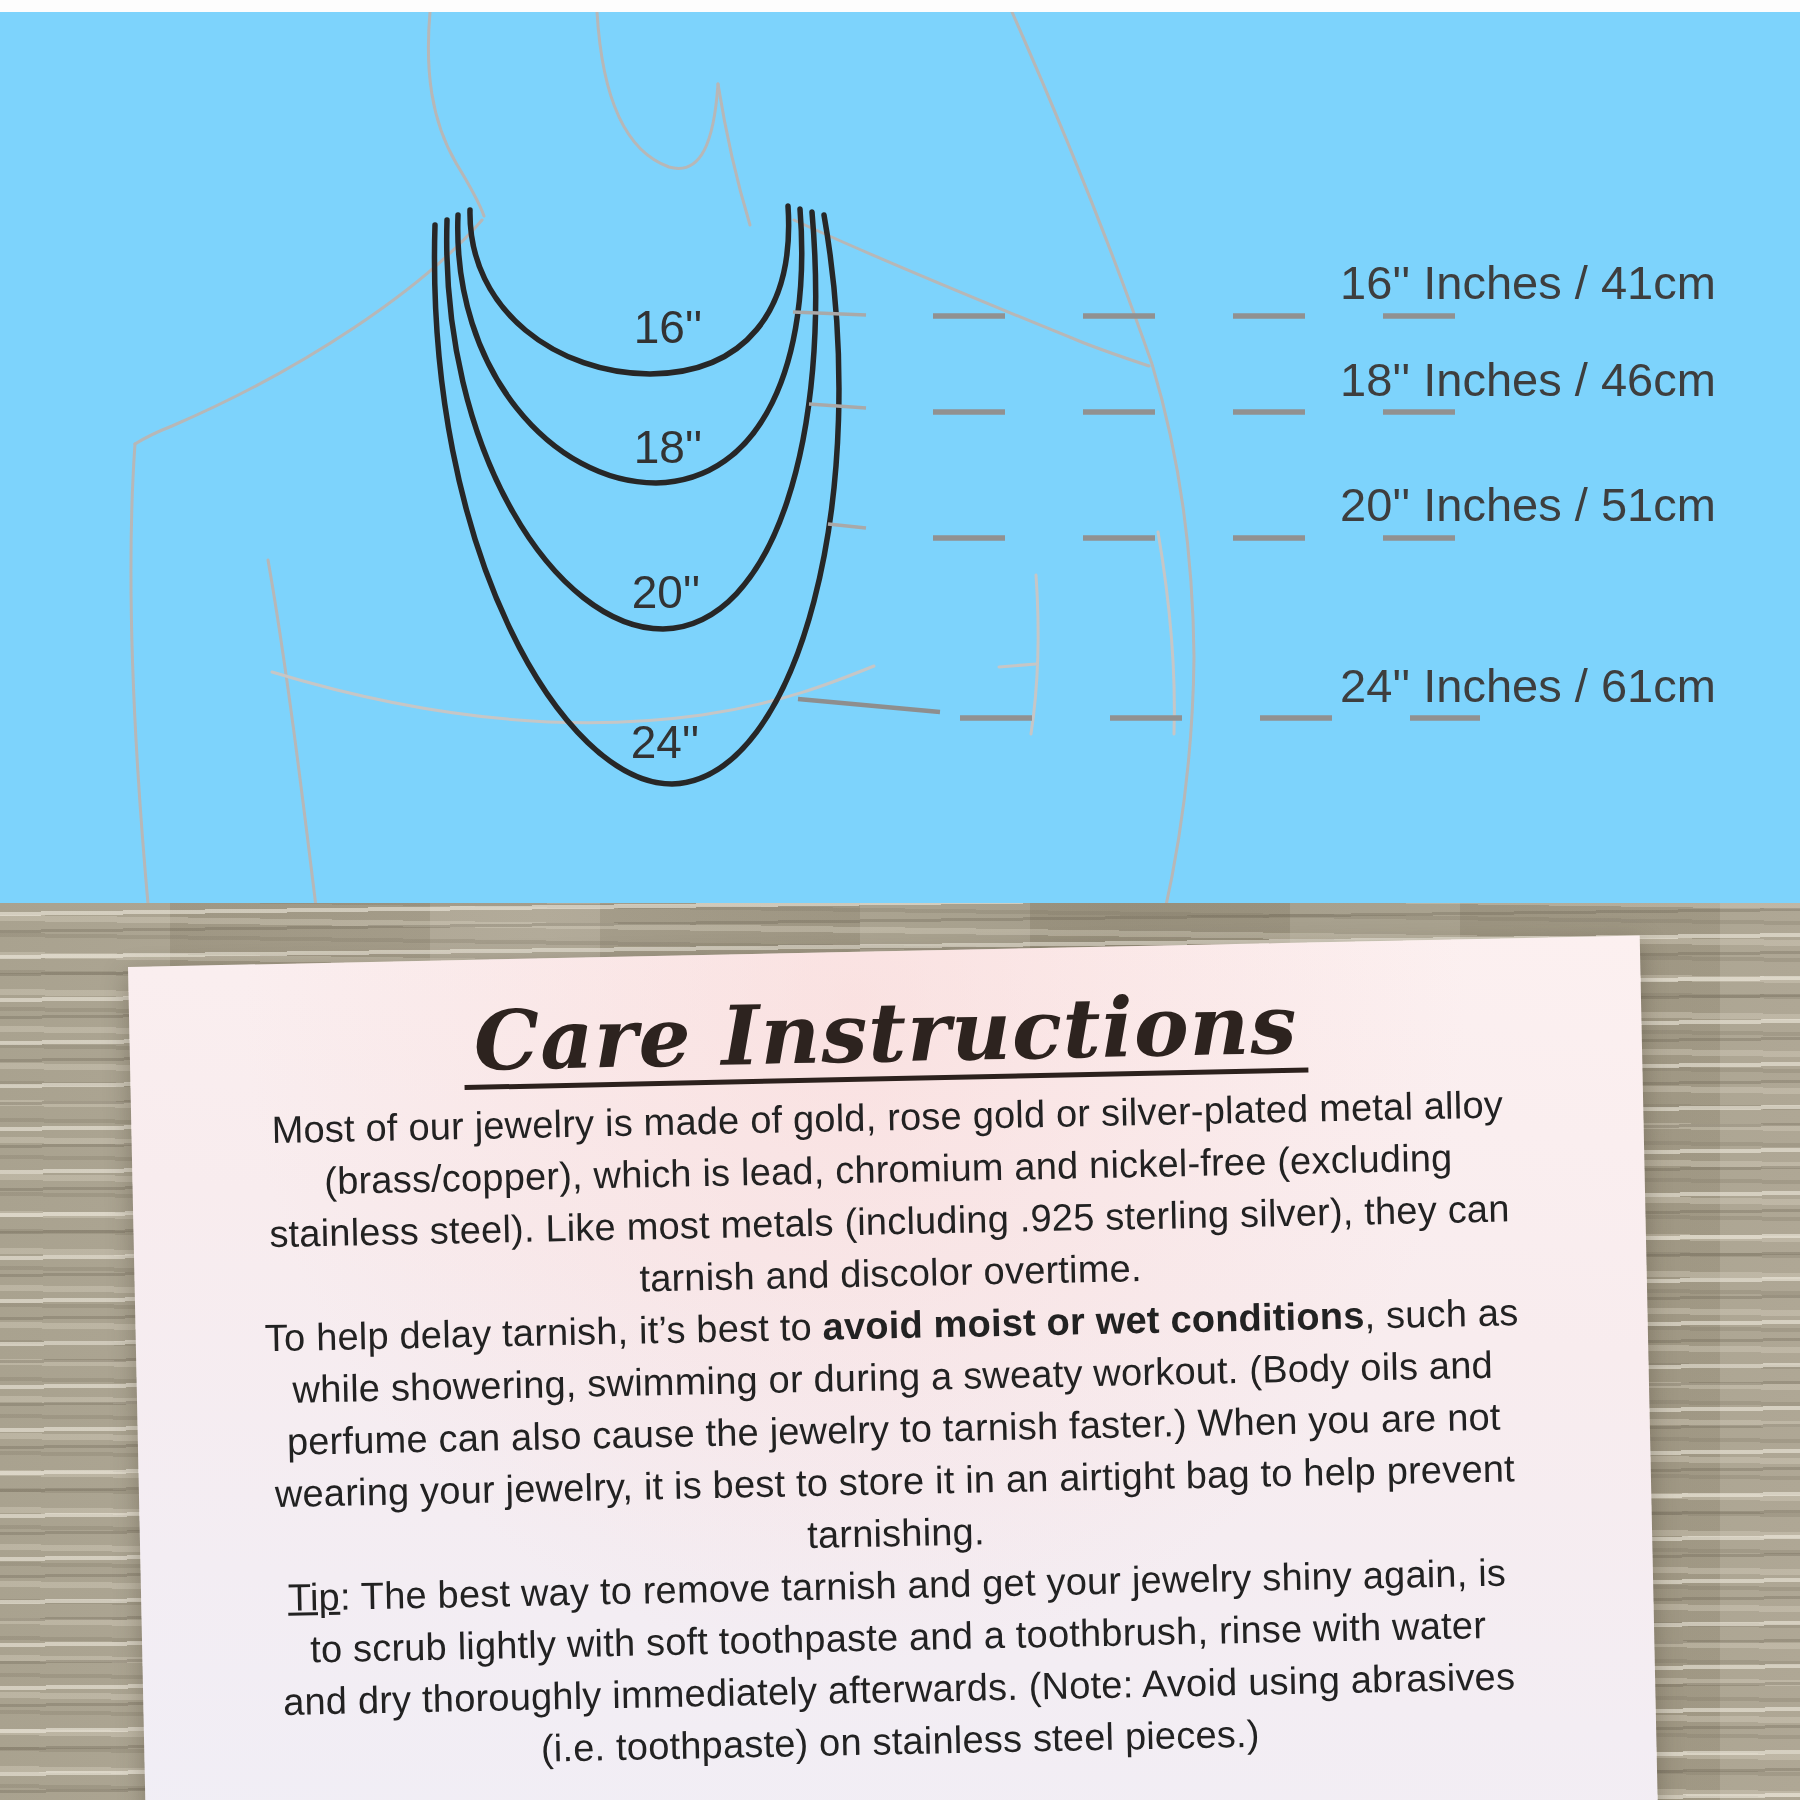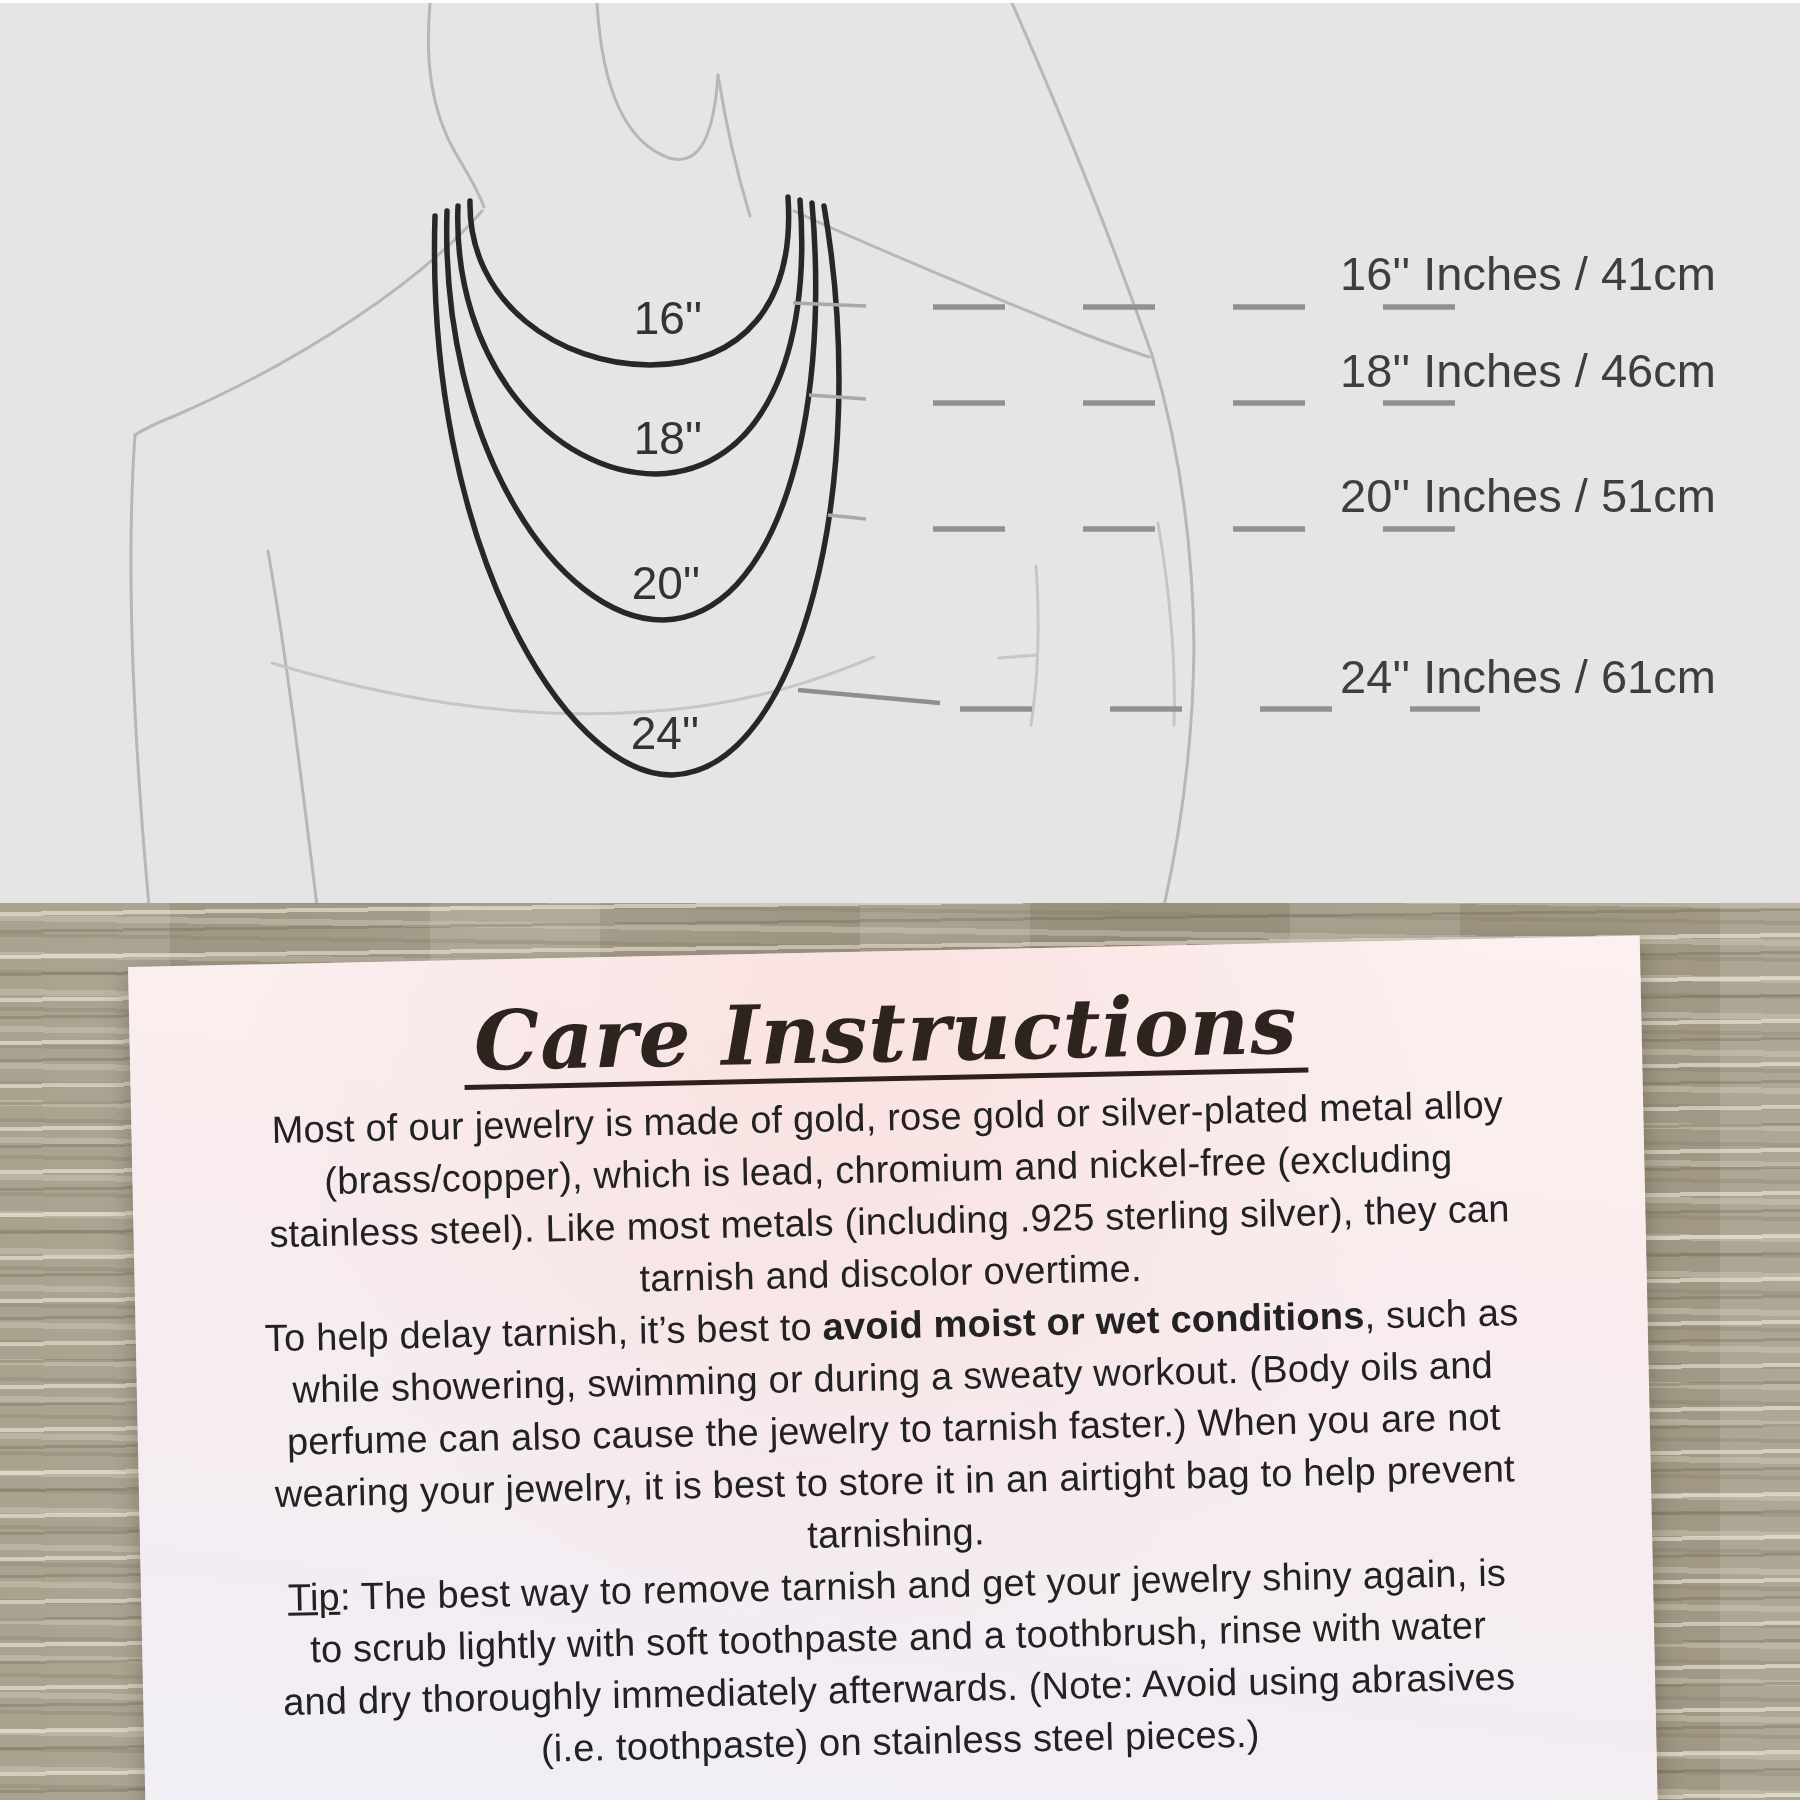--- a/index.html
+++ b/index.html
@@ -2,22 +2,22 @@
 <html style="--wood-base: #a59d89; --card-bg: #f8ecee; --card-ink: #222222; --title-ink: #2d231f; --figure-line: #b7b7b7; --chain: #272727; --label-ink: #3e3e3e; --dash: #919191;"><head>
 <meta charset="utf-8">
 <style>
   html,body{margin:0;padding:0;}
   body{
     width:1800px;height:1800px;position:relative;overflow:hidden;
     font-family:"Liberation Sans",sans-serif;background:#fdfdfd;
   }
   
   .diagram{
-    position:absolute;left:0;top:3px;width:1800px;height:903px;
-    background:#e5e5e5;
+    position:absolute;left:0;top:12px;width:1800px;height:903px;
+    background:#7dd3fc;
   }
   .figure-line{stroke:var(--figure-line);stroke-width:3;fill:none;stroke-linecap:round;}
   .figure-line.soft{stroke:#c6c6c6;}
   .chain{stroke:var(--chain);stroke-width:5.5;fill:none;stroke-linecap:round;}
   .leader{stroke:#a9a9a9;stroke-width:3.5;fill:none;stroke-linecap:butt;}
   .leader.dark{stroke:#8e8e8e;stroke-width:4.5;}
   .dashline{stroke:var(--dash);stroke-width:5.5;fill:none;stroke-dasharray:72 78;}
   .fig-label{font-family:"Liberation Sans",sans-serif;font-size:46px;fill:#333333;}
   .row-label{font-family:"Liberation Sans",sans-serif;font-size:47px;fill:var(--label-ink);}
   

